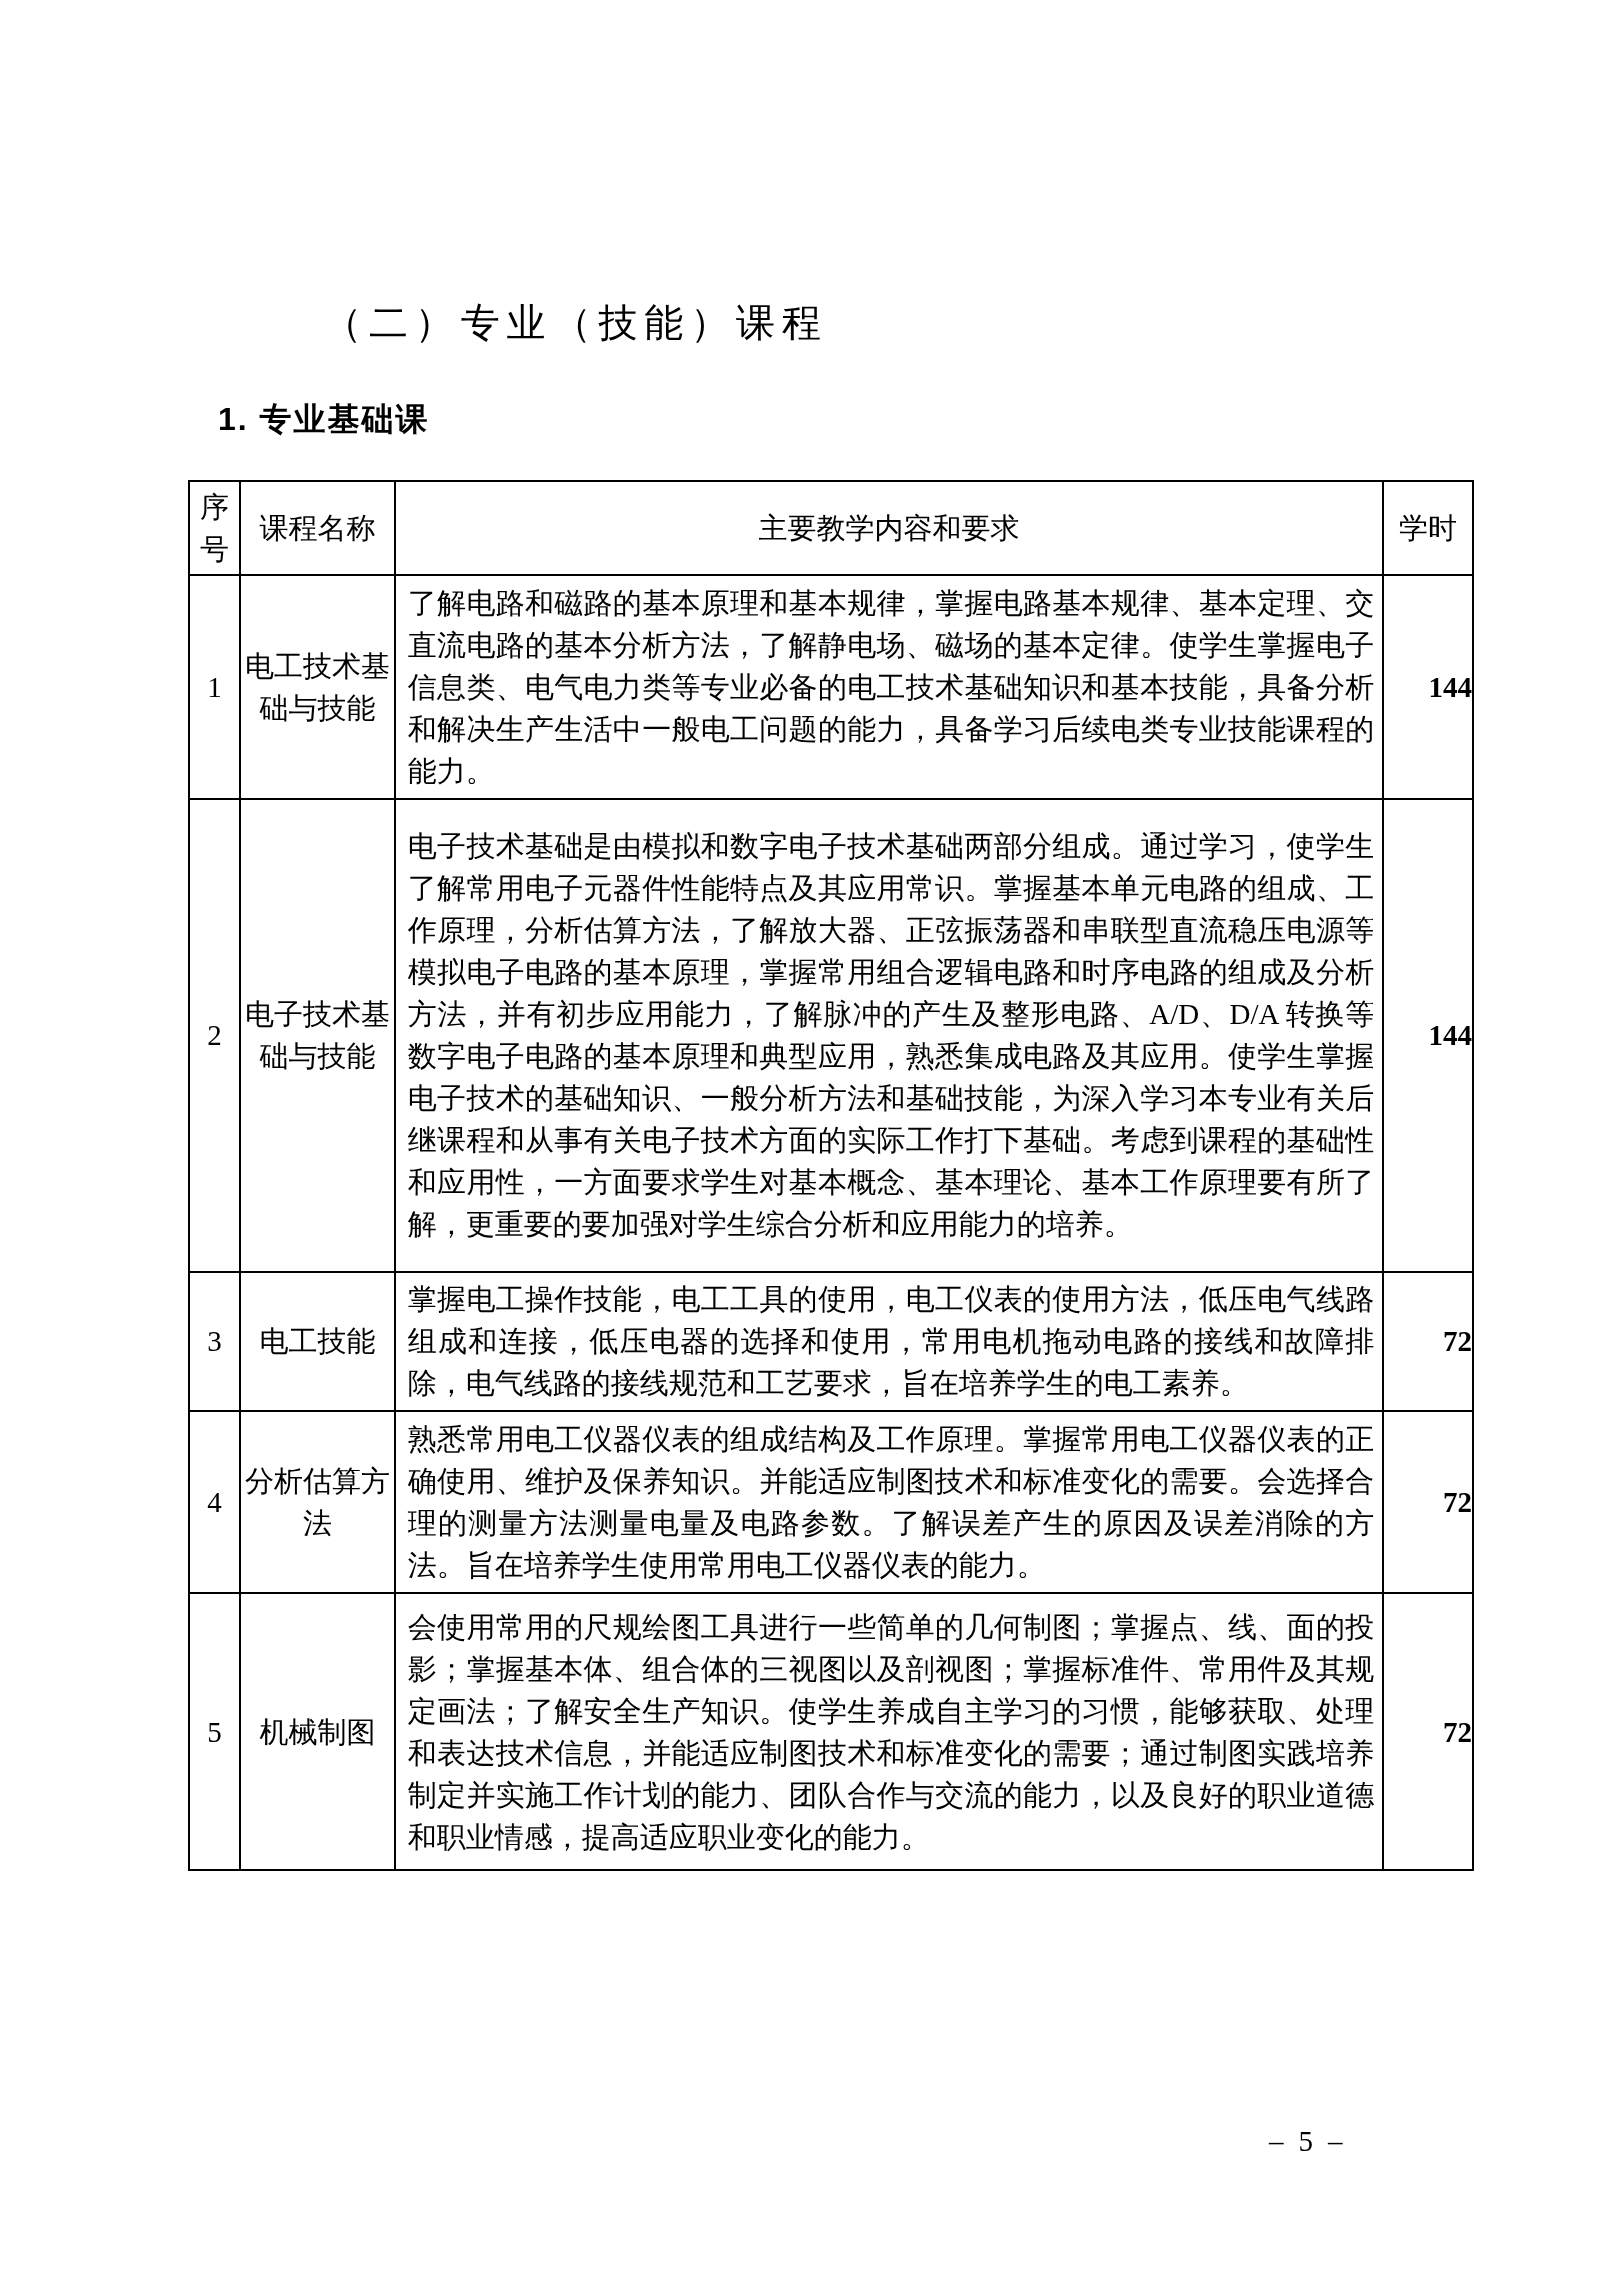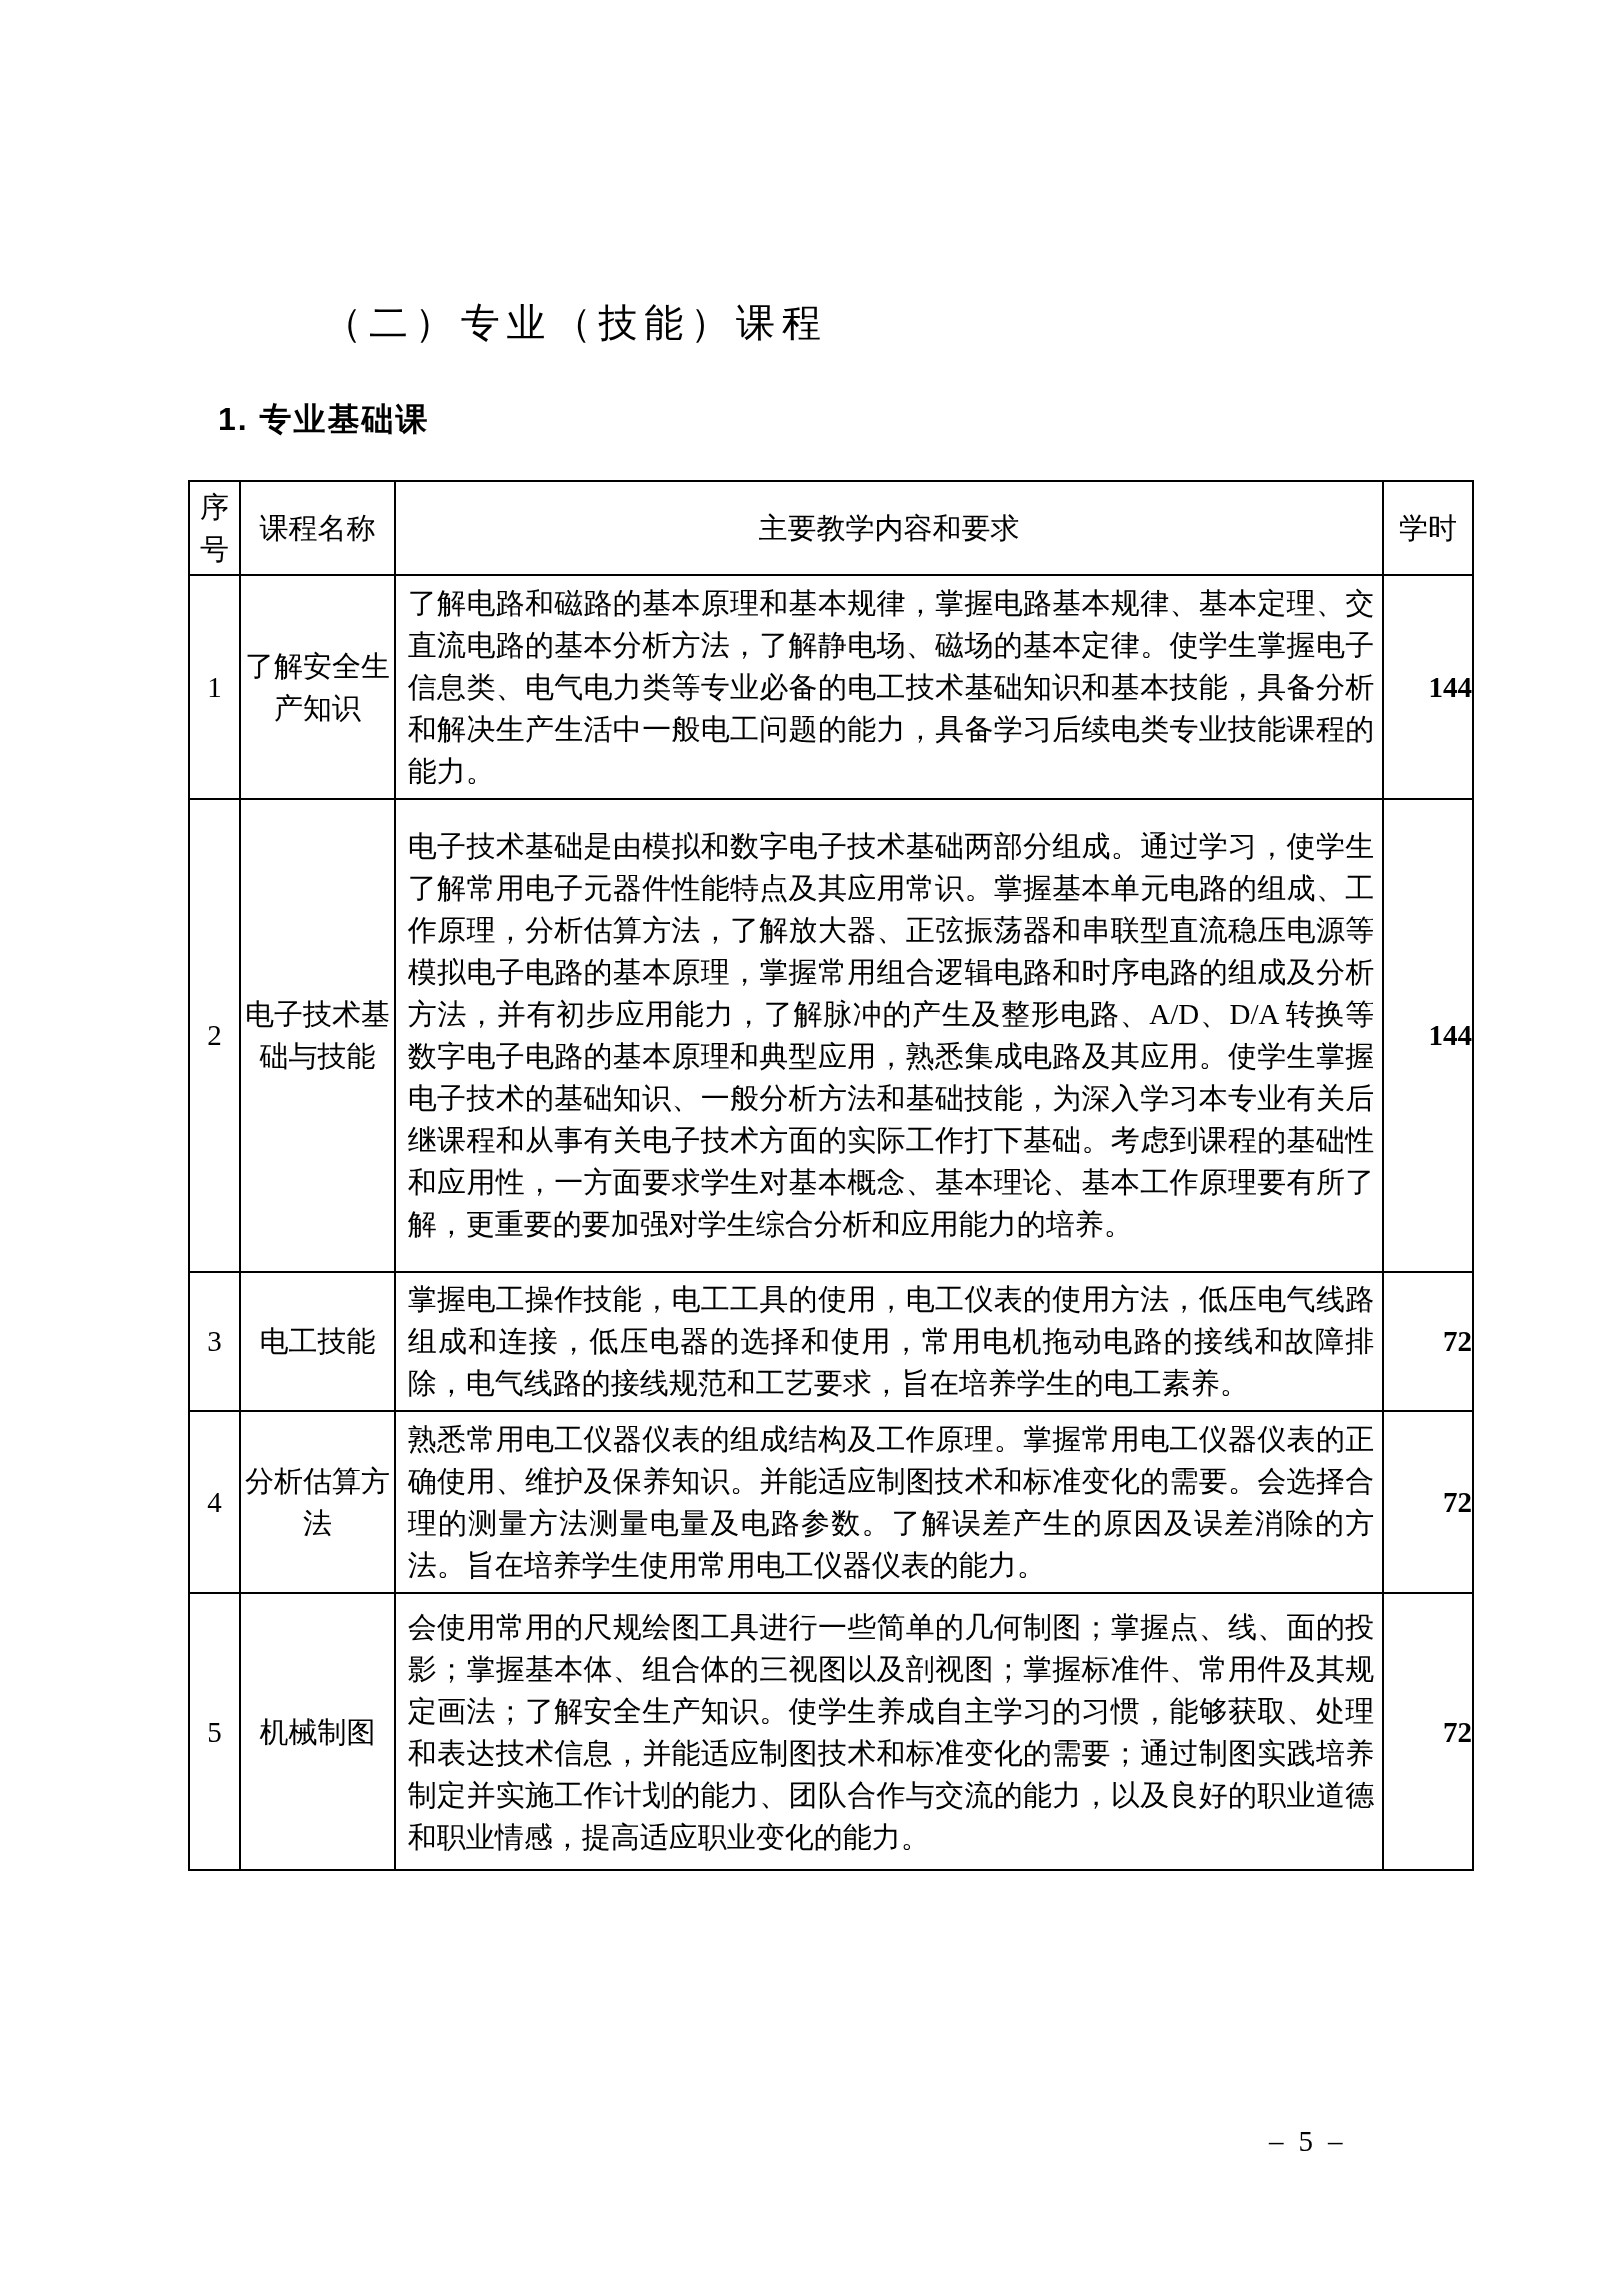--- a/index.html
+++ b/index.html
@@ -99,21 +99,21 @@
       <tr class="r-header">
         <th>序号</th>
         <th>课程名称</th>
         <th>主要教学内容和要求</th>
         <th>学时</th>
       </tr>
     </thead>
     <tbody>
       <tr class="r1">
         <td class="c-index">1</td>
-        <td class="c-course">了解安全生产知识</td>
+        <td class="c-course">电工技术基础与技能</td>
         <td class="c-content">了解电路和磁路的基本原理和基本规律，掌握电路基本规律、基本定理、交直流电路的基本分析方法，了解静电场、磁场的基本定律。使学生掌握电子信息类、电气电力类等专业必备的电工技术基础知识和基本技能，具备分析和解决生产生活中一般电工问题的能力，具备学习后续电类专业技能课程的能力。</td>
         <td class="c-hours">144</td>
       </tr>
       <tr class="r2">
         <td class="c-index">2</td>
         <td class="c-course">电子技术基础与技能</td>
         <td class="c-content">电子技术基础是由模拟和数字电子技术基础两部分组成。通过学习，使学生了解常用电子元器件性能特点及其应用常识。掌握基本单元电路的组成、工作原理，分析估算方法，了解放大器、正弦振荡器和串联型直流稳压电源等模拟电子电路的基本原理，掌握常用组合逻辑电路和时序电路的组成及分析方法，并有初步应用能力，了解脉冲的产生及整形电路、A/D、D/A 转换等数字电子电路的基本原理和典型应用，熟悉集成电路及其应用。使学生掌握电子技术的基础知识、一般分析方法和基础技能，为深入学习本专业有关后继课程和从事有关电子技术方面的实际工作打下基础。考虑到课程的基础性和应用性，一方面要求学生对基本概念、基本理论、基本工作原理要有所了解，更重要的要加强对学生综合分析和应用能力的培养。</td>
         <td class="c-hours">144</td>
       </tr>
       <tr class="r3">

